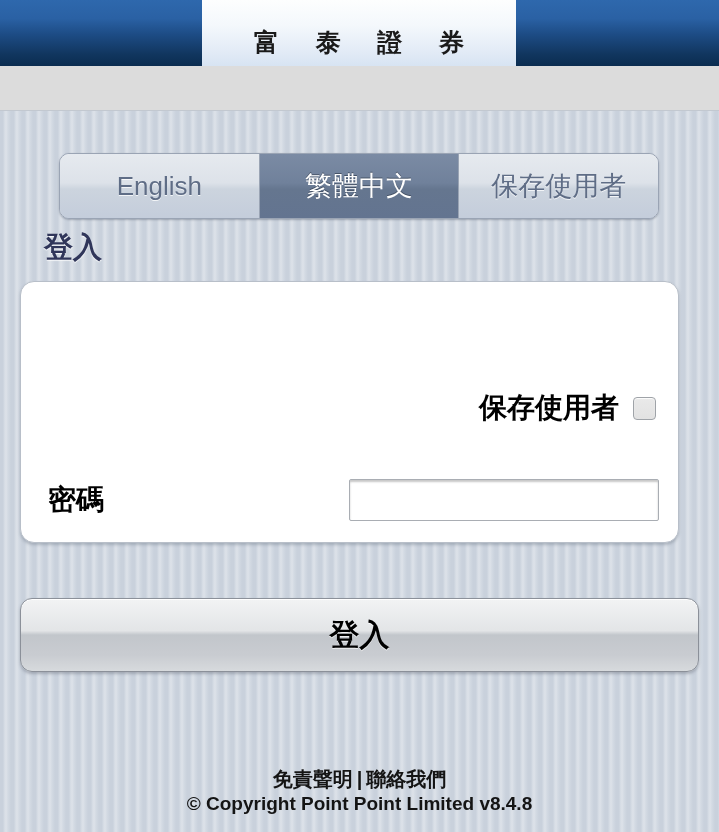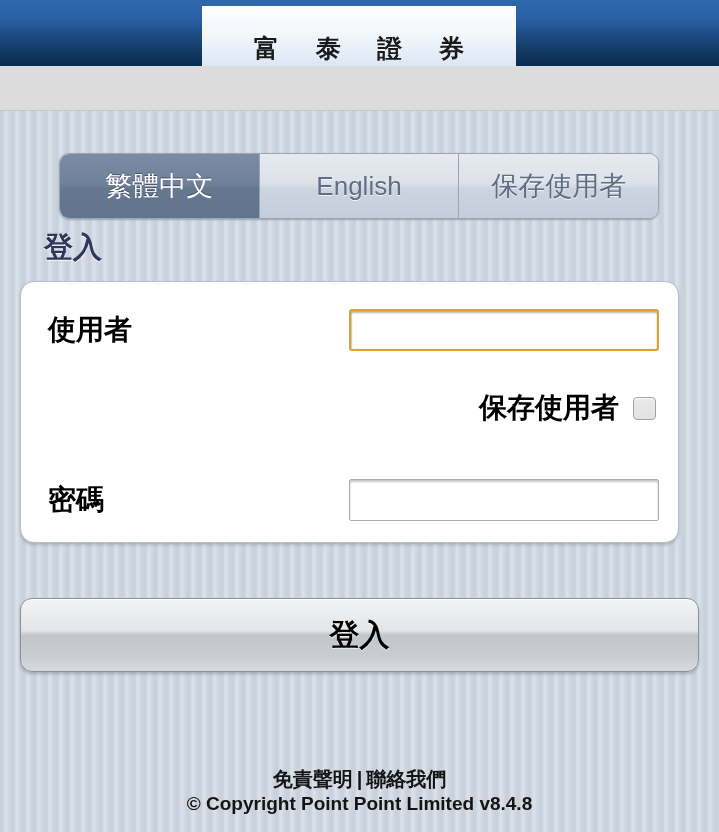--- a/index.html
+++ b/index.html
@@ -33,21 +33,21 @@
       #2e68ad 0%,
       #2a61a4 28%,
       #1d4c85 52%,
       #11365f 82%,
       #0b2c50 100%);
     overflow: hidden;
   }
   .logo-panel {
     position: absolute;
     left: 202px;
-    top: 6px;
+    top: 0;
     width: 314px;
     height: 84px;
     background: linear-gradient(to bottom,
       #fdfefe 0%,
       #f4f8fc 30%,
       #e2ebf6 62%,
       #c9daee 100%);
     display: flex;
     align-items: center;
     justify-content: center;
@@ -257,39 +257,35 @@
 <body>
 
 <div class="header">
   <div class="logo-panel">
     <span class="logo-text">富 泰 證 券</span>
   </div>
 </div>
 <div class="header-underbar"></div>
 
 <div class="lang-tabs">
+  <div class="lang-tab">
+    <span>English</span>
+  </div>
   <div class="lang-tab active cjk">
     <span>繁體中文</span>
   </div>
-  <div class="lang-tab">
-    <span>English</span>
-  </div>
   <div class="lang-tab cjk">
     <span>保存使用者</span>
   </div>
 </div>
 
 <div class="section-title">登入</div>
 
 <div class="card">
 
-  <div class="field-row row-user">
-    <span class="field-label">使用者</span>
-    <input class="text-input focused" type="text" placeholder="" style="">
-  </div>
 
   <div class="field-row row-pass">
     <span class="field-label">密碼</span>
     <input class="text-input plain" type="password" placeholder="" style="">
   </div>
 
   <div class="field-row row-remember">
     <div class="remember-wrap">
       <span class="remember-label">保存使用者</span>
       <span class="checkbox"></span>

